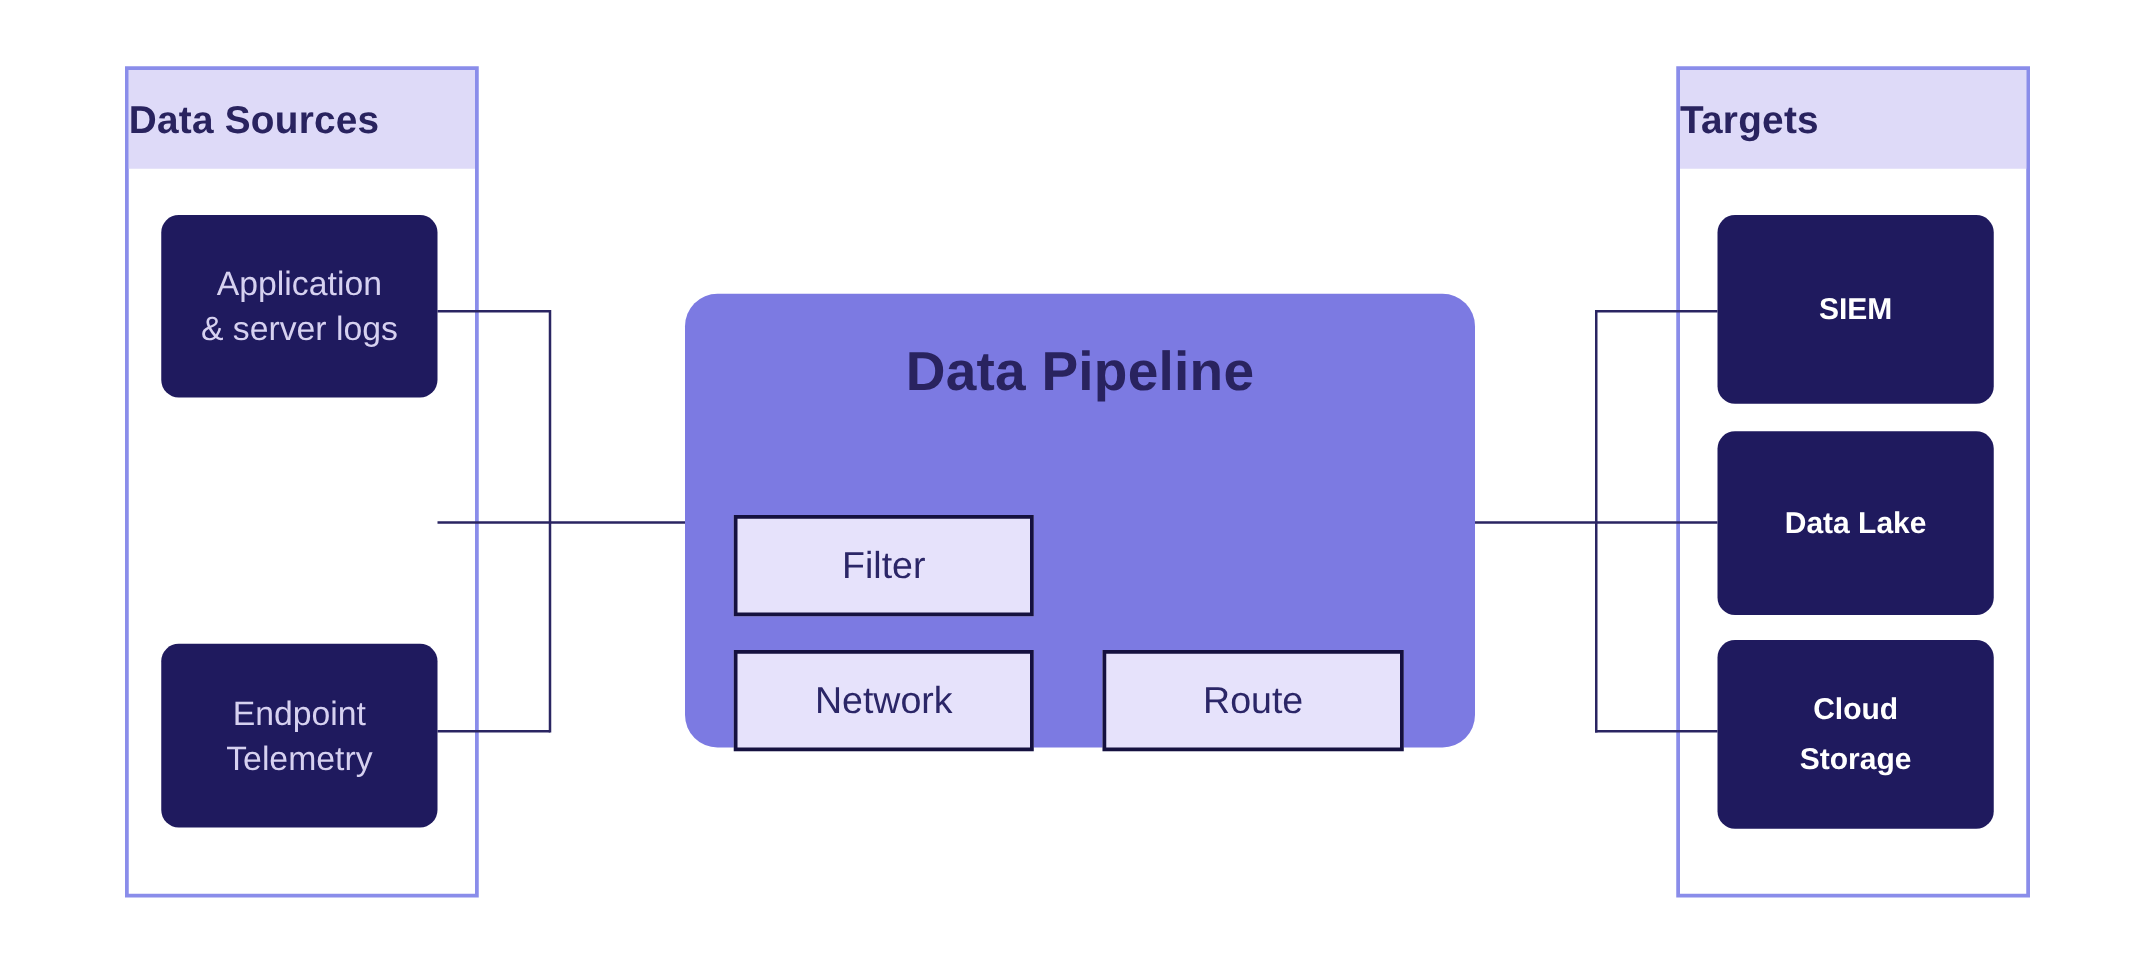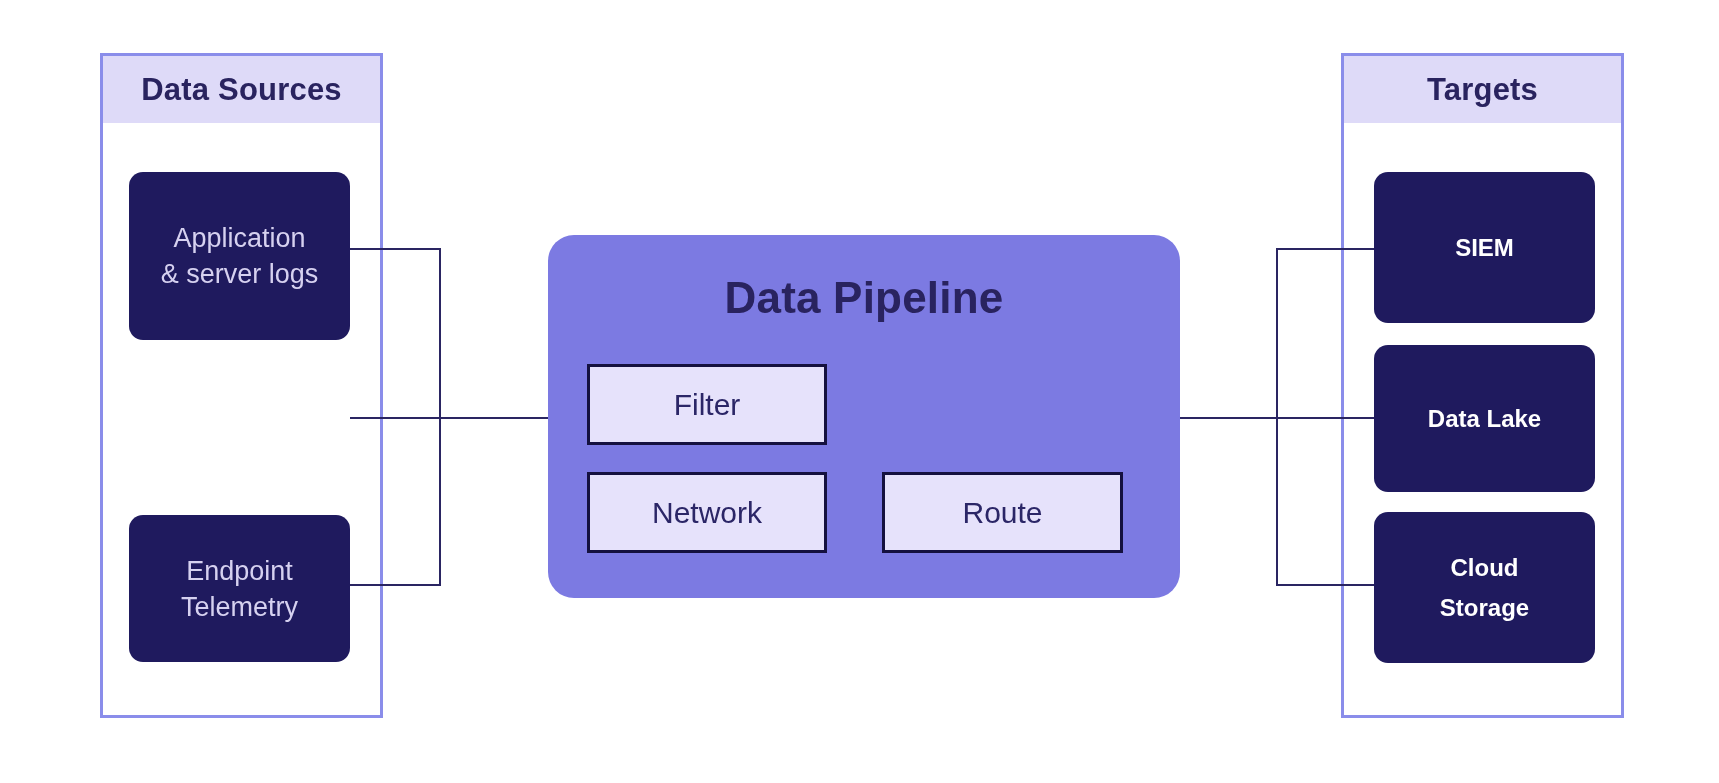--- a/index.html
+++ b/index.html
@@ -34,25 +34,25 @@
     height: 665px;
     background: var(--panel-bg);
     border: 3px solid var(--panel-border);
     z-index: 1;
   }
   .panel.left  { left: 100px; }
   .panel.right { left: 1341px; }
   .panel-header {
     position: absolute;
     top: 0; left: 0; right: 0;
-    height: 67px;
+    height: 79px;
     background: var(--header-bg);
     display: flex;
     align-items: center;
-    justify-content: center;
+    justify-content: flex-start;
   }
   .panel-title {
     font-size: 31px;
     font-weight: bold;
     color: var(--title-text);
     letter-spacing: 0.2px;
   }
   .node {
     position: absolute;
     width: 221px;
@@ -100,20 +100,21 @@
     letter-spacing: 0.2px;
   }
   .stage {
     position: absolute;
     height: 81px;
     background: var(--stage-bg);
     border: 3px solid var(--stage-border);
     display: flex;
     align-items: center;
     justify-content: center;
+    margin-top: 48px;
   }
   .stage span {
     font-size: 30px;
     color: var(--stage-text);
   }
   .stage.filter    { left: 39px;  top: 129px; width: 240px; }
   .stage.transform { left: 334px; top: 129px; width: 241px; }
   .stage.enrich    { left: 39px;  top: 237px; width: 240px; }
   .stage.route     { left: 334px; top: 237px; width: 241px; }
   .connector {
@@ -126,21 +127,21 @@
 <body>
 
 <div class="canvas">
 
   <div class="panel left">
     <div class="panel-header">
       <span class="panel-title">Data Sources</span>
     </div>
   </div>
 
-  <div class="node source" style="left:129px; top:172px; height:168px;">
+  <div class="node source" style="left:129px; top:172px; height:146px;">
     <span class="nline">Application</span>
     <span class="nline">&amp; server logs</span>
   </div>
   <div class="node source" style="left:129px; top:515px; height:147px;">
     <span class="nline">Endpoint</span>
     <span class="nline">Telemetry</span>
   </div>
 
   <div class="connector" style="left:350px; top:248px; width:90px;  height:2px;"></div>
   <div class="connector" style="left:350px; top:417px; width:198px; height:2px;"></div>

